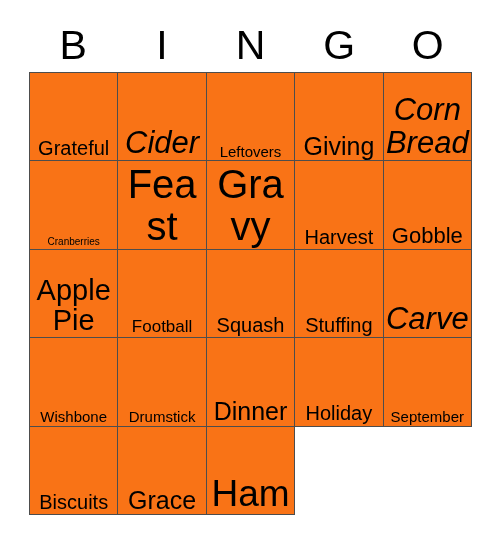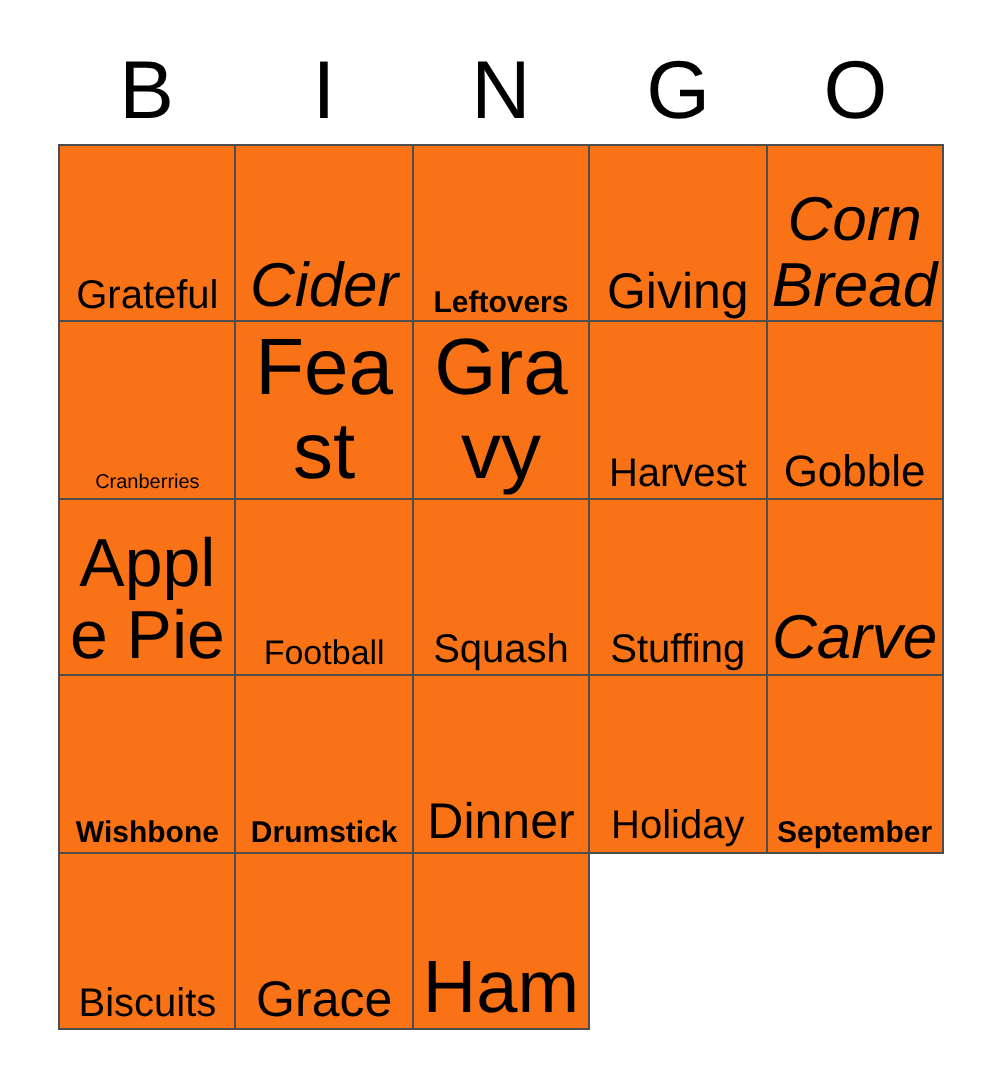--- a/index.html
+++ b/index.html
@@ -73,27 +73,27 @@
   .cell-text {
     display: block;
     width: 100%;
     line-height: 1.06;
     color: #000000;
     word-wrap: break-word;
   }
 
   
   .fs-xxs { font-size: 10px; }
-  .fs-xs  { font-size: 15px; font-weight: bold; }
+  .fs-xs  { font-size: 15px; }
   .fs-s   { font-size: 17px; }
   .fs-m   { font-size: 20px; }
   .fs-ml  { font-size: 22px; }
   .fs-l   { font-size: 25px; }
   .fs-xl  { font-size: 31px; font-style: italic; }
-  .fs-xxl { font-size: 34px; }
+  .fs-xxl { font-size: 29px; }
   .fs-3xl { font-size: 40px; }
   .fs-4xl { font-size: 37px; margin-top: 30px; }
 </style>
 </head>
 <body>
 
 <div id="card">
 
   <div id="header-row">
     <div class="header-letter">B</div>

